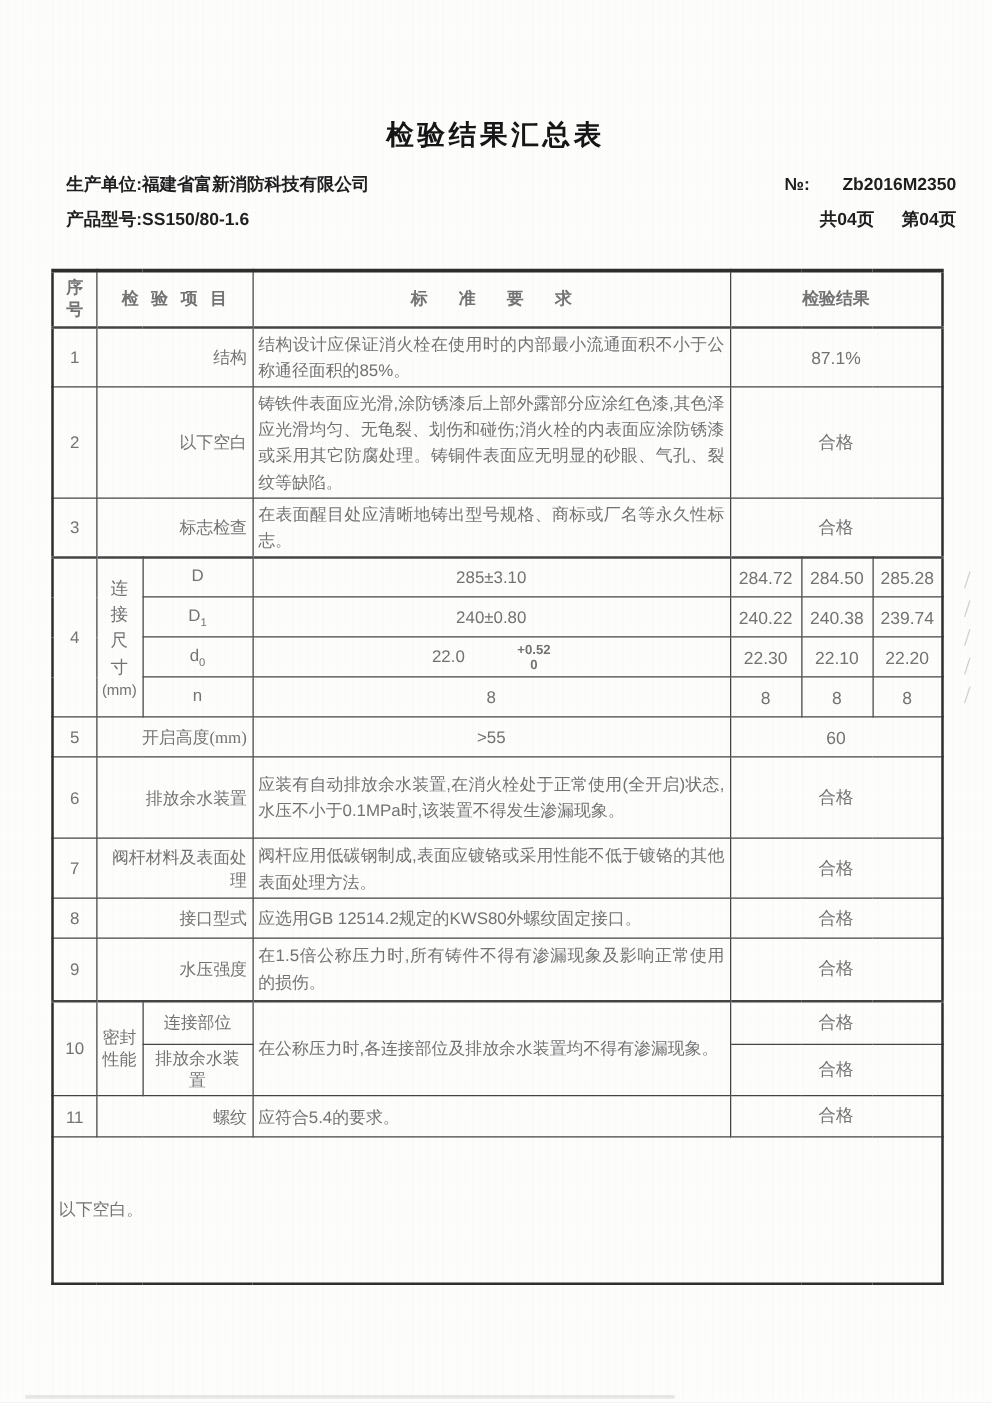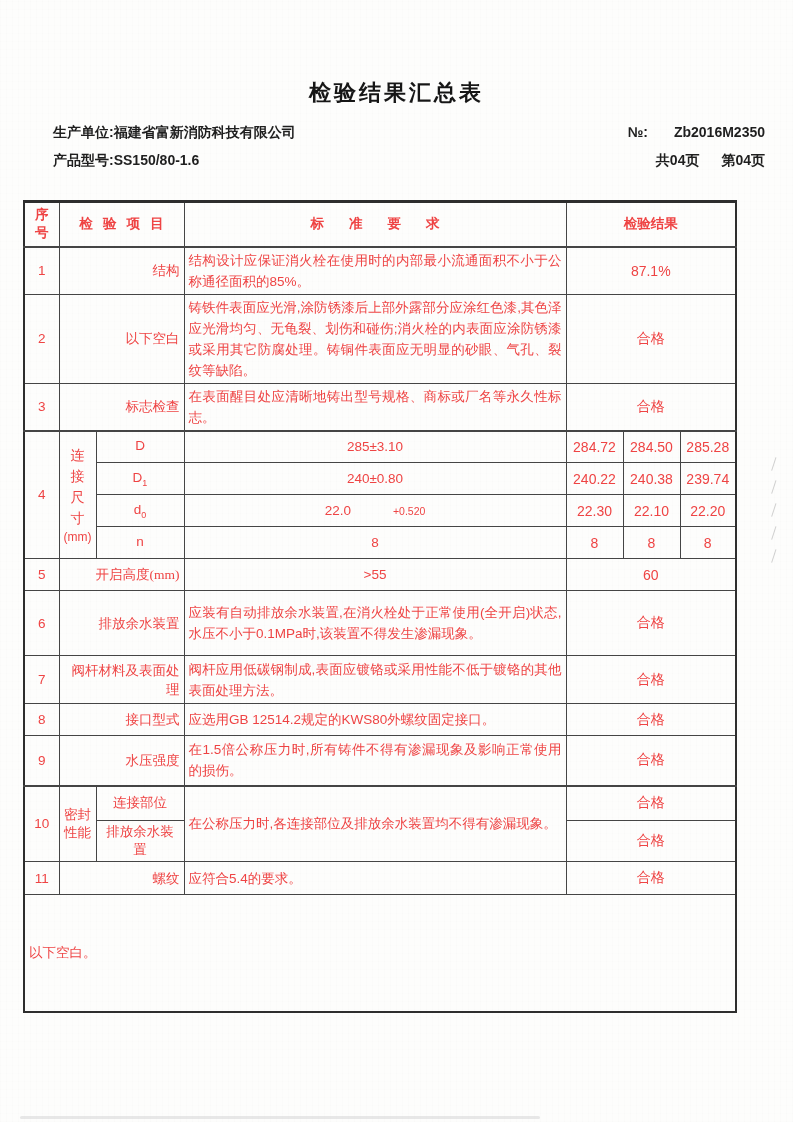--- a/index.html
+++ b/index.html
@@ -13,37 +13,37 @@
     box-sizing:border-box;
   }
   .texture{
     position:absolute;inset:0;
     background:
       repeating-linear-gradient(90deg, rgba(0,0,0,0.015) 0 1px, transparent 1px 6px),
       repeating-linear-gradient(0deg, rgba(0,0,0,0.012) 0 1px, transparent 1px 8px);
     opacity:.6;pointer-events:none;
   }
   .doc-title{
-    margin:0;padding-top:78px;
+    margin:15px;padding-top:78px;
     text-align:center;
     font-size:22px;font-weight:600;
     letter-spacing:3px;color:#161616;font-family:Liberation Serif, serif;
   }
   .meta{width:712px;margin:16px auto 0 53px;font-size:14px;font-weight:600;}
   .meta-row{display:flex;justify-content:space-between;align-items:baseline;height:28px;}
   .meta-left span{white-space:pre;}
   .no-value{margin-left:26px;font-weight:600;text-align:right;}
   .pages span{white-space:pre;}
   .pages .pgap{margin-left:22px;}
 
   table.result-table{
     border-collapse:collapse;table-layout:fixed;
-    width:712px;margin:20px 0 0 23px;
+    width:712px;margin:20px 0 0 41px;
     border:2px solid #2e2e2e;border-top-width:3px;
-    font-size:13.5px;color:#ef4444;
+    font-size:13.5px;color:#737373;
   }
   col.cA{width:35px}col.cB{width:37px}col.cC{width:88px}
   col.cD{width:382px}col.cE{width:57px}col.cF{width:57px}col.cG{width:56px}
   .result-table th,.result-table td{
     border:1px solid #454545;
     padding:2px 4px;vertical-align:middle;
     font-weight:normal;box-sizing:border-box;
   }
   .result-table thead th{border-bottom-width:2px;font-weight:600;}
   tr.rh{height:45px}
@@ -69,22 +69,22 @@
   }
   .std-c{text-align:center;padding:2px 4px;}
   .res{text-align:center;font-size:14px;}
   .item{text-align:right;line-height:19px;font-family:Liberation Serif, serif;}
   .ls-mid{letter-spacing:.75em;padding-left:.75em;white-space:nowrap;}
   .ls-wide{letter-spacing:1.85em;padding-left:1.85em;white-space:nowrap;}
   .wrap2{display:inline-block;max-width:2.4em;word-break:break-all;line-height:18px;}
   .vert-cjk{display:inline-block;width:1.12em;word-break:break-all;line-height:21px;font-size:14px;}
   .unit{display:block;font-size:12px;margin-top:1px;letter-spacing:0;}
   sub{font-size:9px;}
-  .tolpair{display:inline-flex;font-size:10.5px;line-height:12px;
-    vertical-align:middle;margin-left:42px;text-align:center;}
+  .tolpair{display:inline-flex;flex-direction:column;font-size:10.5px;line-height:12px;
+    vertical-align:middle;margin-left:42px;text-align:center;font-weight:bold;}
   .blank-cell{vertical-align:top;text-align:left;padding:24px 6px 0 34px;font-size:13.5px;}
   .doc-footer{
     margin-top:20px;text-align:center;
     font-size:19px;font-weight:600;letter-spacing:2.5px;color:#1a1a1a;
   }
   .pencil-marks{position:absolute;right:2px;top:450px;width:22px;height:175px;opacity:.45;pointer-events:none;}
   .pencil-marks i{display:block;border-left:1px solid #9a9a9a;height:14px;margin:9px 4px;transform:rotate(18deg);}
   .bottom-smudge{position:absolute;left:20px;bottom:3px;width:520px;height:3px;
     background:#d6d6d6;opacity:.55;border-radius:2px;pointer-events:none;}
 </style>

